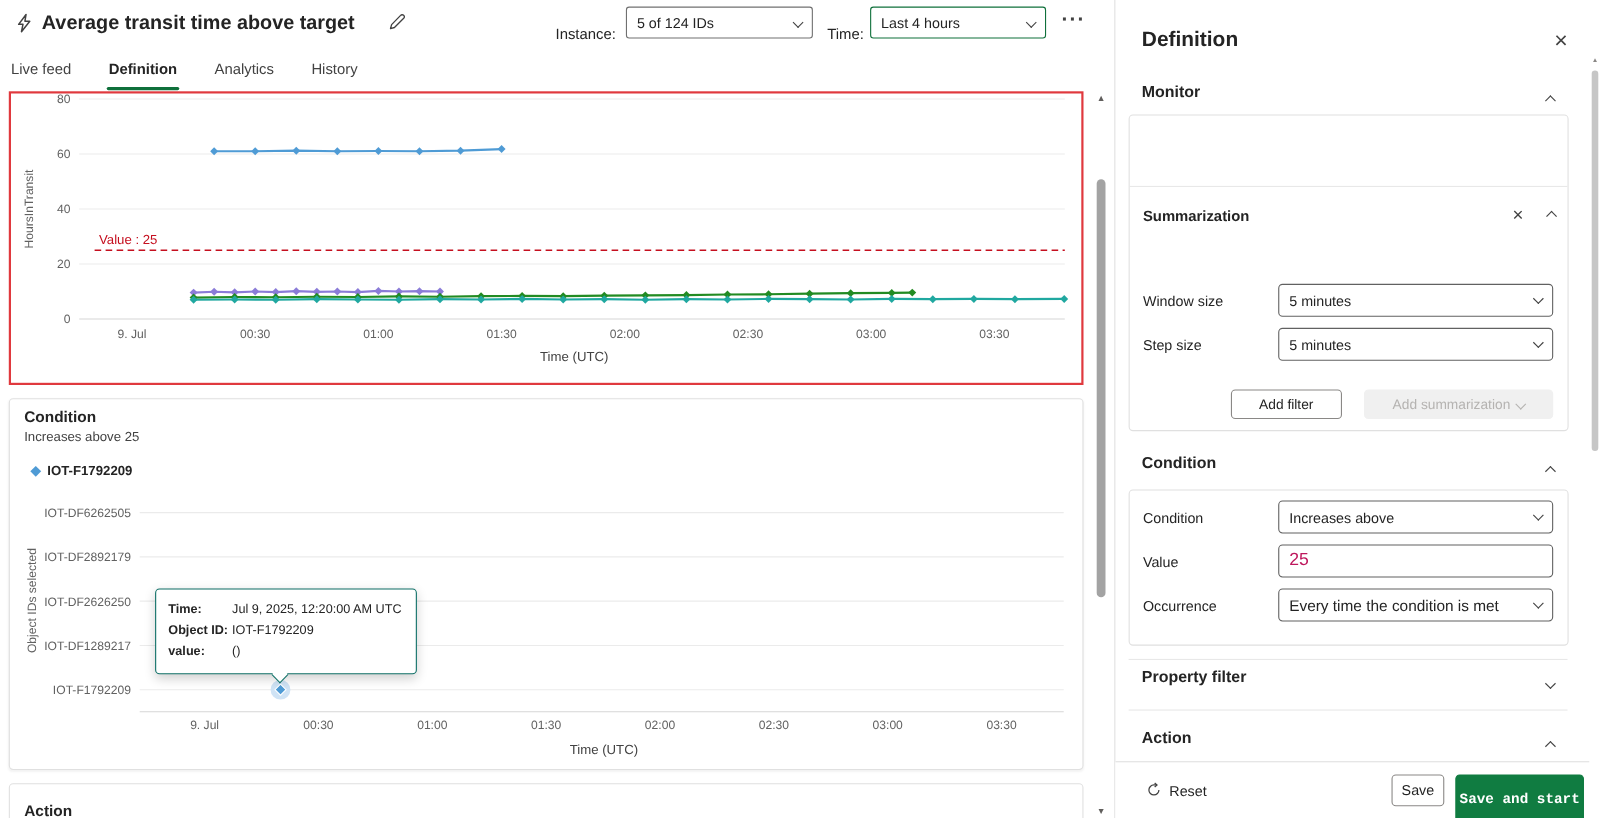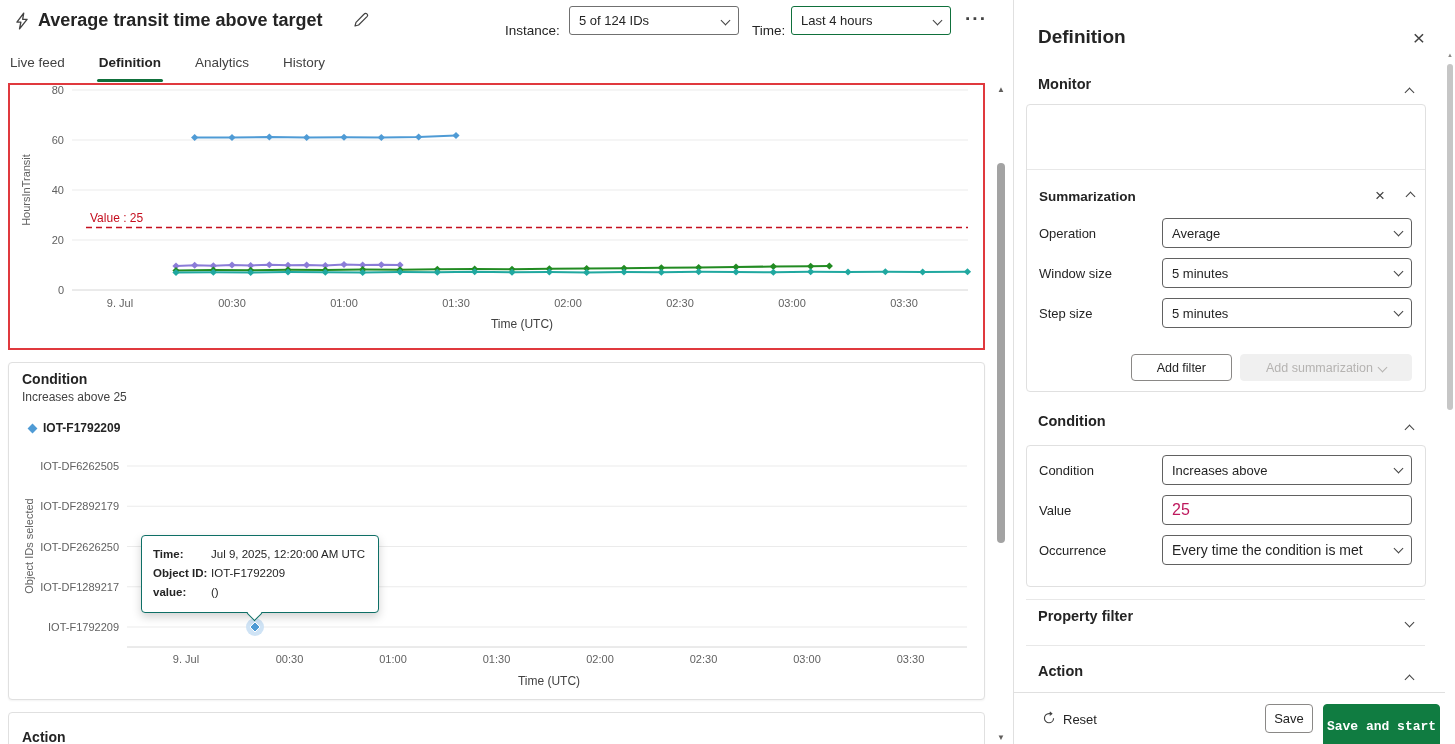--- a/index.html
+++ b/index.html
@@ -63,21 +63,21 @@
   .frow { position:absolute; left:12px; right:13px; height:30px; display:flex; align-items:center; justify-content:space-between; }
   .flabel { font-size:13px; color:#242424; }
   .control { width:250px; height:30px; border:1px solid #616161; border-radius:4px; background:#fff; display:flex; align-items:center; padding:0 9px; font-size:13px; cursor:pointer; gap:7px; }
   .control .txt { flex:1; white-space:nowrap; overflow:hidden; }
   .control input { border:none; outline:none; font-size:16px; width:100%; font-family:inherit; color:#be185d; background:transparent; }
   .divider { position:absolute; left:0; right:0; height:1px; background:#e8e8e8; }
   .pdivider { position:absolute; left:12px; right:20px; height:1px; background:#e8e8e8; }
   .sum-hdr { position:absolute; left:12px; font-size:13.5px; font-weight:700; }
   .icon-btn { position:absolute; width:22px; height:22px; display:flex; align-items:center; justify-content:center; cursor:pointer; color:#424242; }
   .btn { height:27px; border:1px solid #8a8886; background:#fff; border-radius:4px; font-size:12.5px; font-family:inherit; padding:0 25px; cursor:pointer; color:#242424; }
-  .btn.disabled { background:#f0f0f0; border-color:#f0f0f0; color:#b5b3b1; cursor:default; display:flex; align-items:center; gap:6px; }
+  .btn.disabled { background:#f0f0f0; border-color:#f0f0f0; color:#b5b3b1; cursor:default; display:flex; align-items:center; gap:6px;margin-left:12px; }
   .btn.disabled .chev { border-color:#b5b3b1; }
   .btnrow { position:absolute; right:13px; display:flex; gap:8px; }
   .footer { position:absolute; left:0; right:0; top:692px; height:52px; border-top:1px solid #e0e0e0; background:#fff; }
   .reset-btn { position:absolute; left:22px; top:11px; height:30px; display:flex; align-items:center; gap:7px; font-size:13px; color:#242424; cursor:pointer; padding:0 6px; border-radius:4px; }
   .save-btn { position:absolute; right:132px; top:11px; width:48px; height:29px; background:#fff; border:1px solid #8a8886; border-radius:4px; font-size:13px; font-family:inherit; cursor:pointer; color:#242424; }
   .save-start-btn { position:absolute; right:5px; top:11px; width:117px; height:45px; background:#107c41; border:1px solid #107c41; border-radius:4px; color:#fff; font-size:13px; font-weight:700; font-family:Liberation Mono, monospace; cursor:pointer; }
 
   
   .page-scroll { position:absolute; left:1445px; top:0; width:10px; height:744px; background:#fff; }
   .page-scroll .arr { position:absolute; left:0; top:52px; width:10px; text-align:center; font-size:6px; color:#8a8886; }
@@ -281,27 +281,20 @@
     <div class="sec-hdr" style="top:76px">Monitor</div>
     <span class="sec-chev" style="top:82px"><span class="chev up"></span></span>
 
     <div class="card" style="top:104px; height:288px">
       <div class="divider" style="top:64px"></div>
       <div class="sum-hdr" style="top:84px">Summarization</div>
       <div class="icon-btn" style="right:34px; top:80px; font-size:17px;">×</div>
       <span class="icon-btn" style="right:4px; top:80px">
           <span class="chev up"></span>
         </span>
-      <div class="frow" style="top:113px">
-        <span class="flabel">Operation</span>
-        <div class="control">
-          <span class="txt">Average</span>
-          <span class="chev"></span>
-        </div>
-      </div>
       <div class="frow" style="top:153px">
         <span class="flabel">Window size</span>
         <div class="control">
           <span class="txt">5 minutes</span>
           <span class="chev"></span>
         </div>
       </div>
       <div class="frow" style="top:193px">
         <span class="flabel">Step size</span>
         <div class="control">

